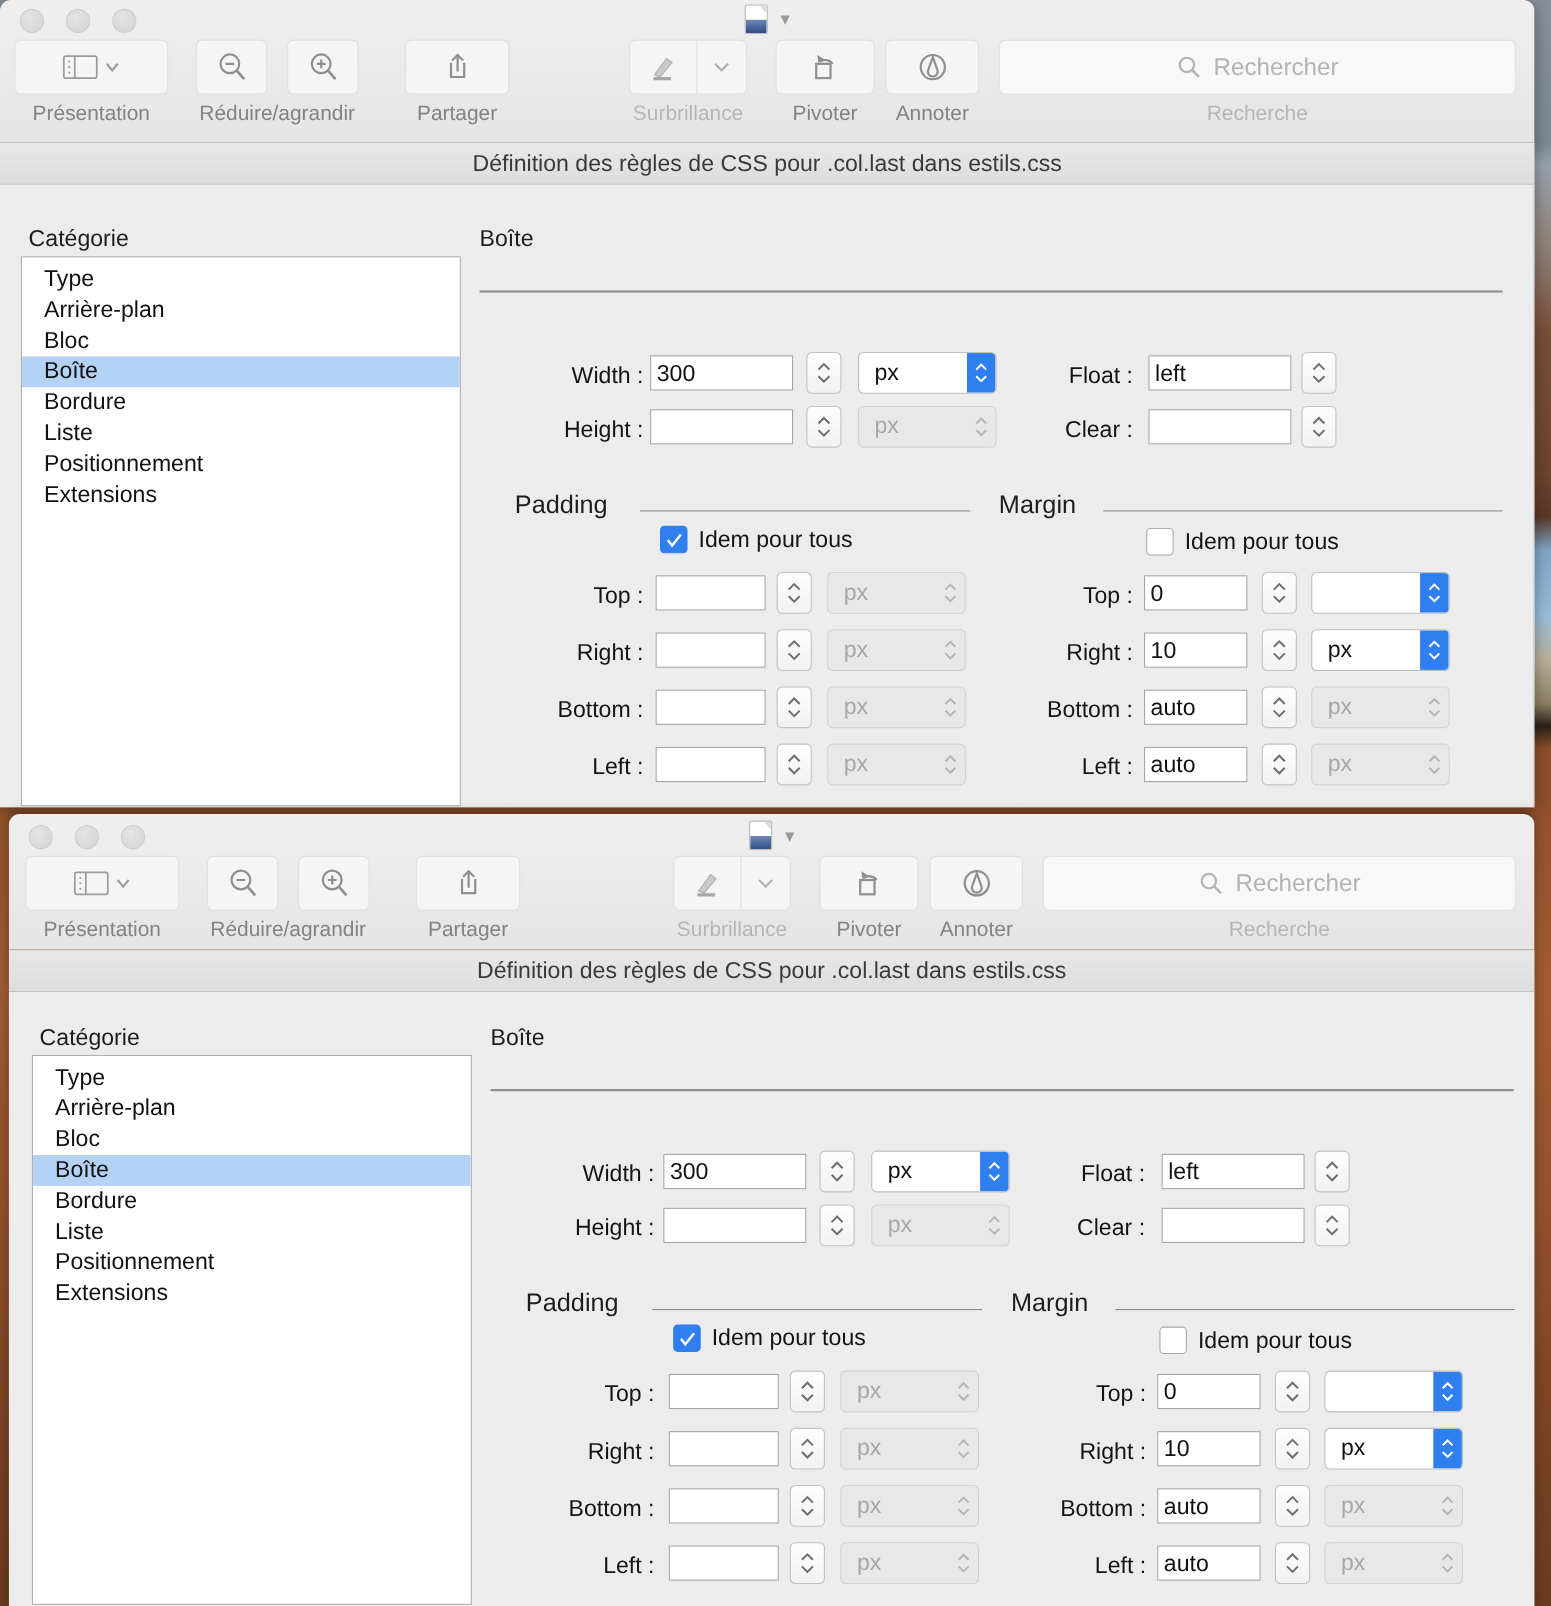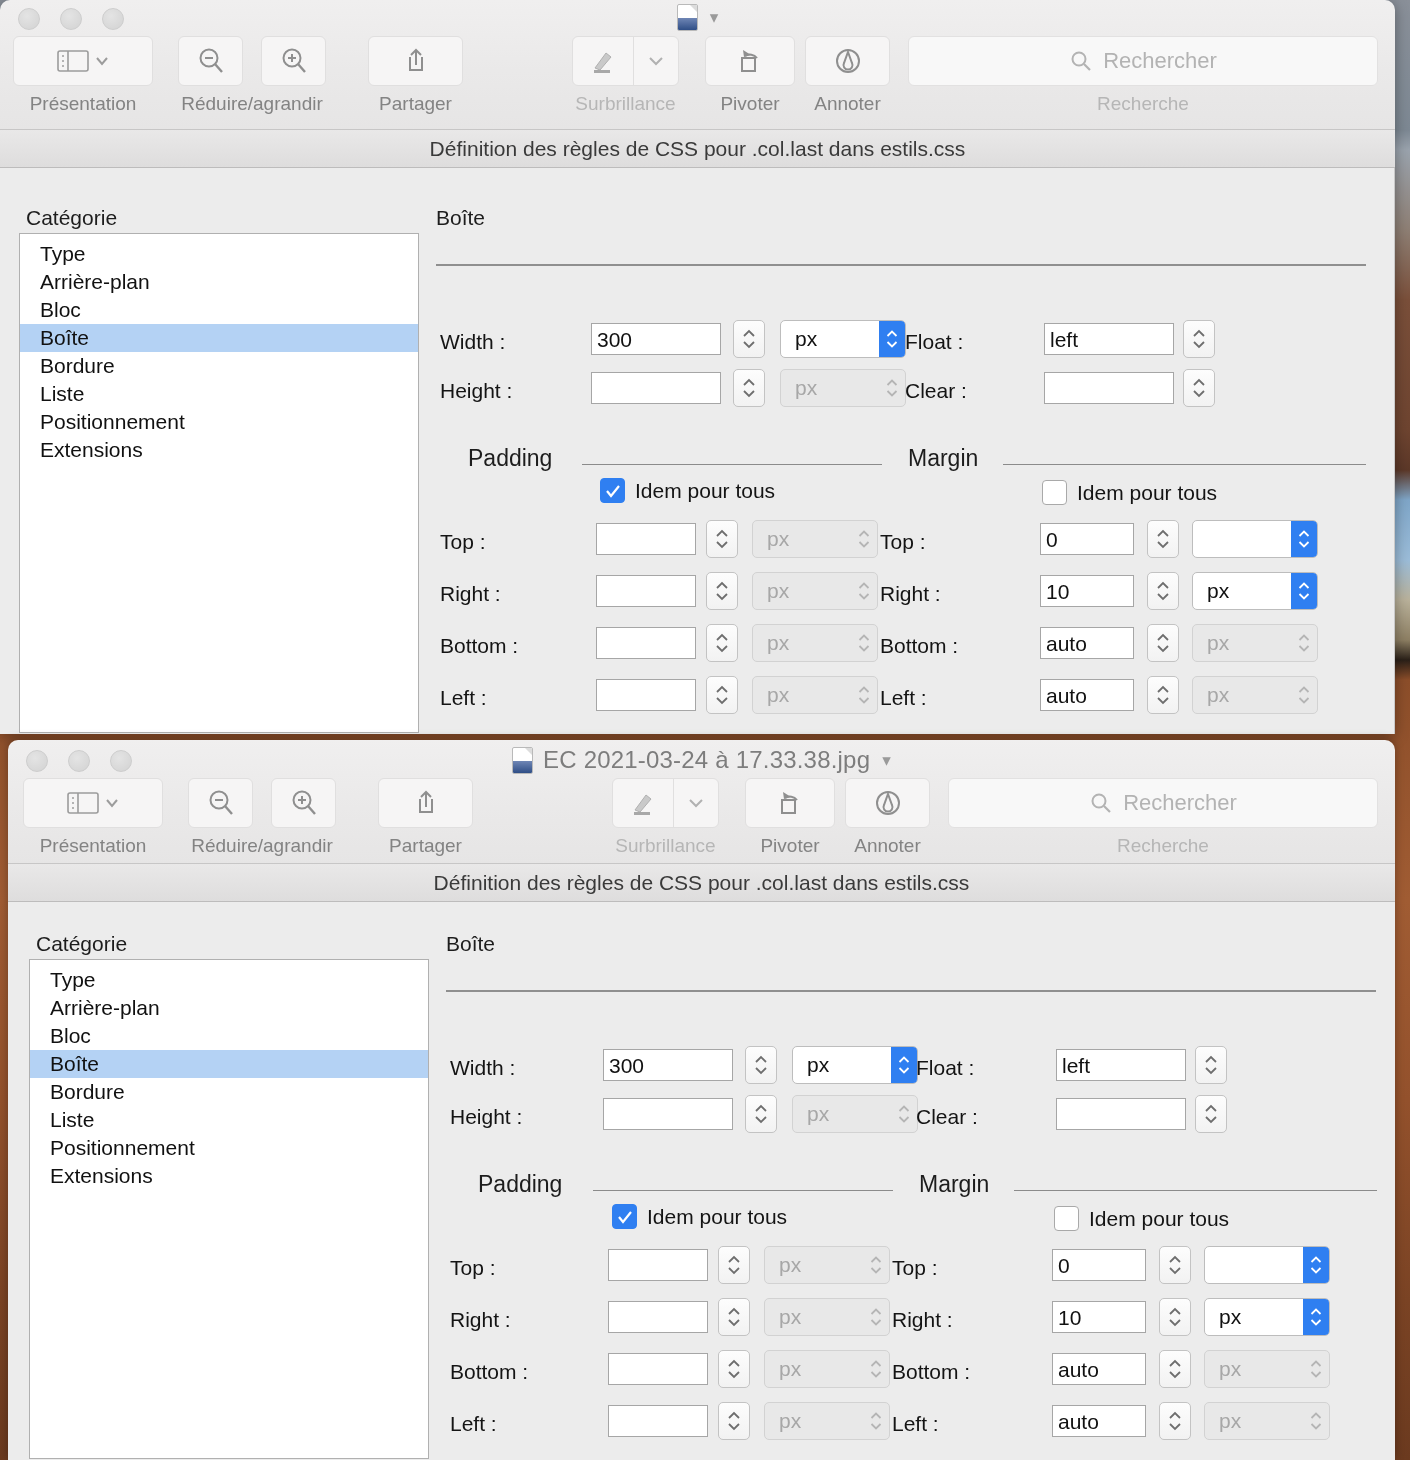--- a/index.html
+++ b/index.html
@@ -104,21 +104,21 @@
   .cat-item {
     font-size: 21px; color: #111; padding: 1px 0 1px 20px; line-height: 26px;
     white-space: nowrap;
   }
   .cat-item.selected { background: #b4d2f4; }
 
   .panel-title { font-size: 21px; color: #1d1d1d; }
   .hr { height: 2px; background: #8f8f8f; }
 
   
-  .fld-label { font-size: 21px; color: #141414; white-space: nowrap; }
+  .fld-label { font-size: 21px; color: #141414; text-align: right; white-space: nowrap; }
   .txt {
     background: #ffffff; border: 1px solid #a6a6a6;
     font-size: 21px; color: #111; padding: 0 5px;
     display: flex; align-items: center; line-height: 1;
   }
   .stepper {
     background: linear-gradient(to bottom,#fdfdfd,#f2f2f2);
     border: 1px solid #c3c3c3; border-radius: 5px;
     display: flex; align-items: center; justify-content: center;
   }
@@ -539,21 +539,20 @@
 
   <div class="pv-titlebar compact">
     <div class="lights" style="top:10px;">
       <div class="light"></div>
       <div class="light"></div>
       <div class="light"></div>
     </div>
 
     <div class="pv-title" style="top:6px;">
       <span class="doc-icon"></span>
-      <span>EC 2021-03-24 à 17.33.38.jpg</span>
       <span class="title-chevron">▾</span>
     </div>
 
     <div class="toolbar" style="top:38px;">
       <div class="tb-group" style="left:15px;">
         <div class="tb-item">
           <div class="tb-btn" style="width:140px;height:50px;">
             <svg class="icon-svg" width="60" height="28" viewBox="0 0 60 28">
               <rect x="5" y="4" width="30" height="20" rx="2" fill="none" stroke="#9c9c9c" stroke-width="1.6"></rect>
               <line x1="15" y1="4" x2="15" y2="24" stroke="#9c9c9c" stroke-width="1.6"></line>

